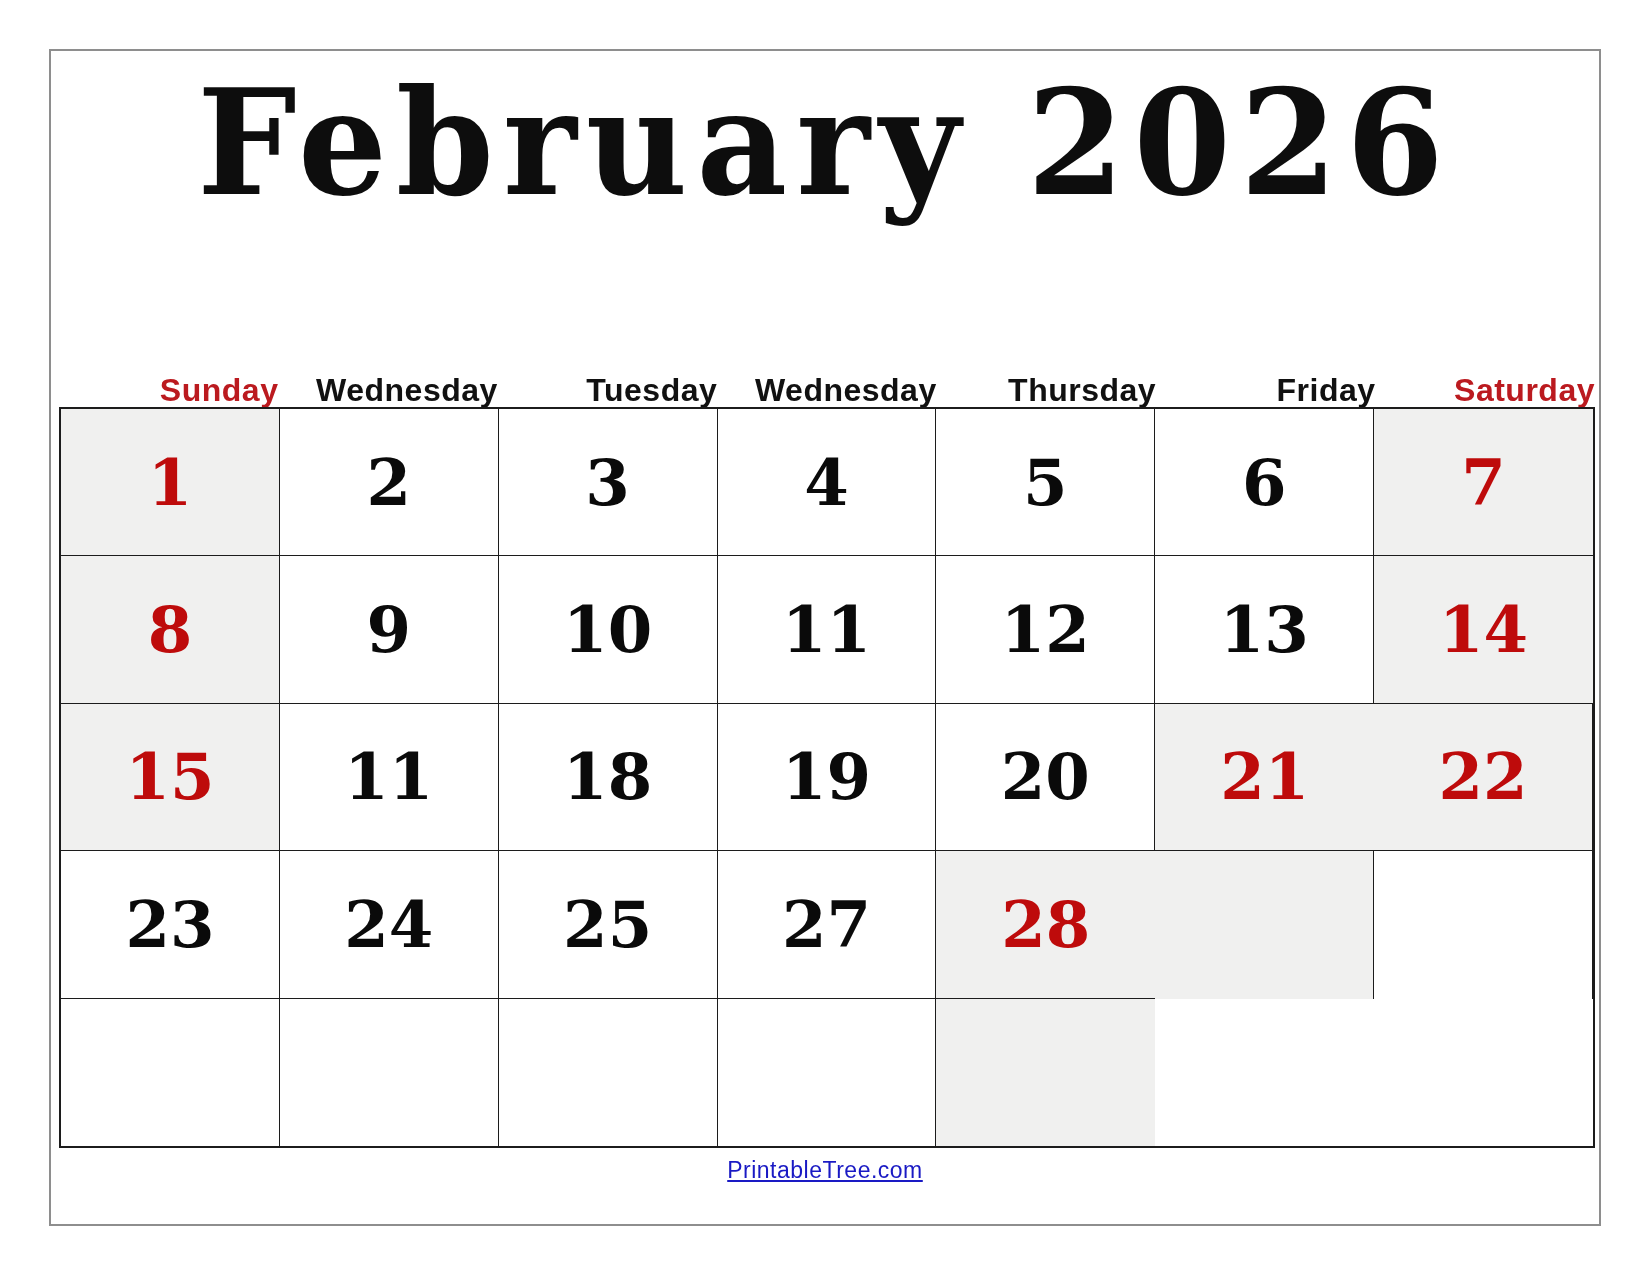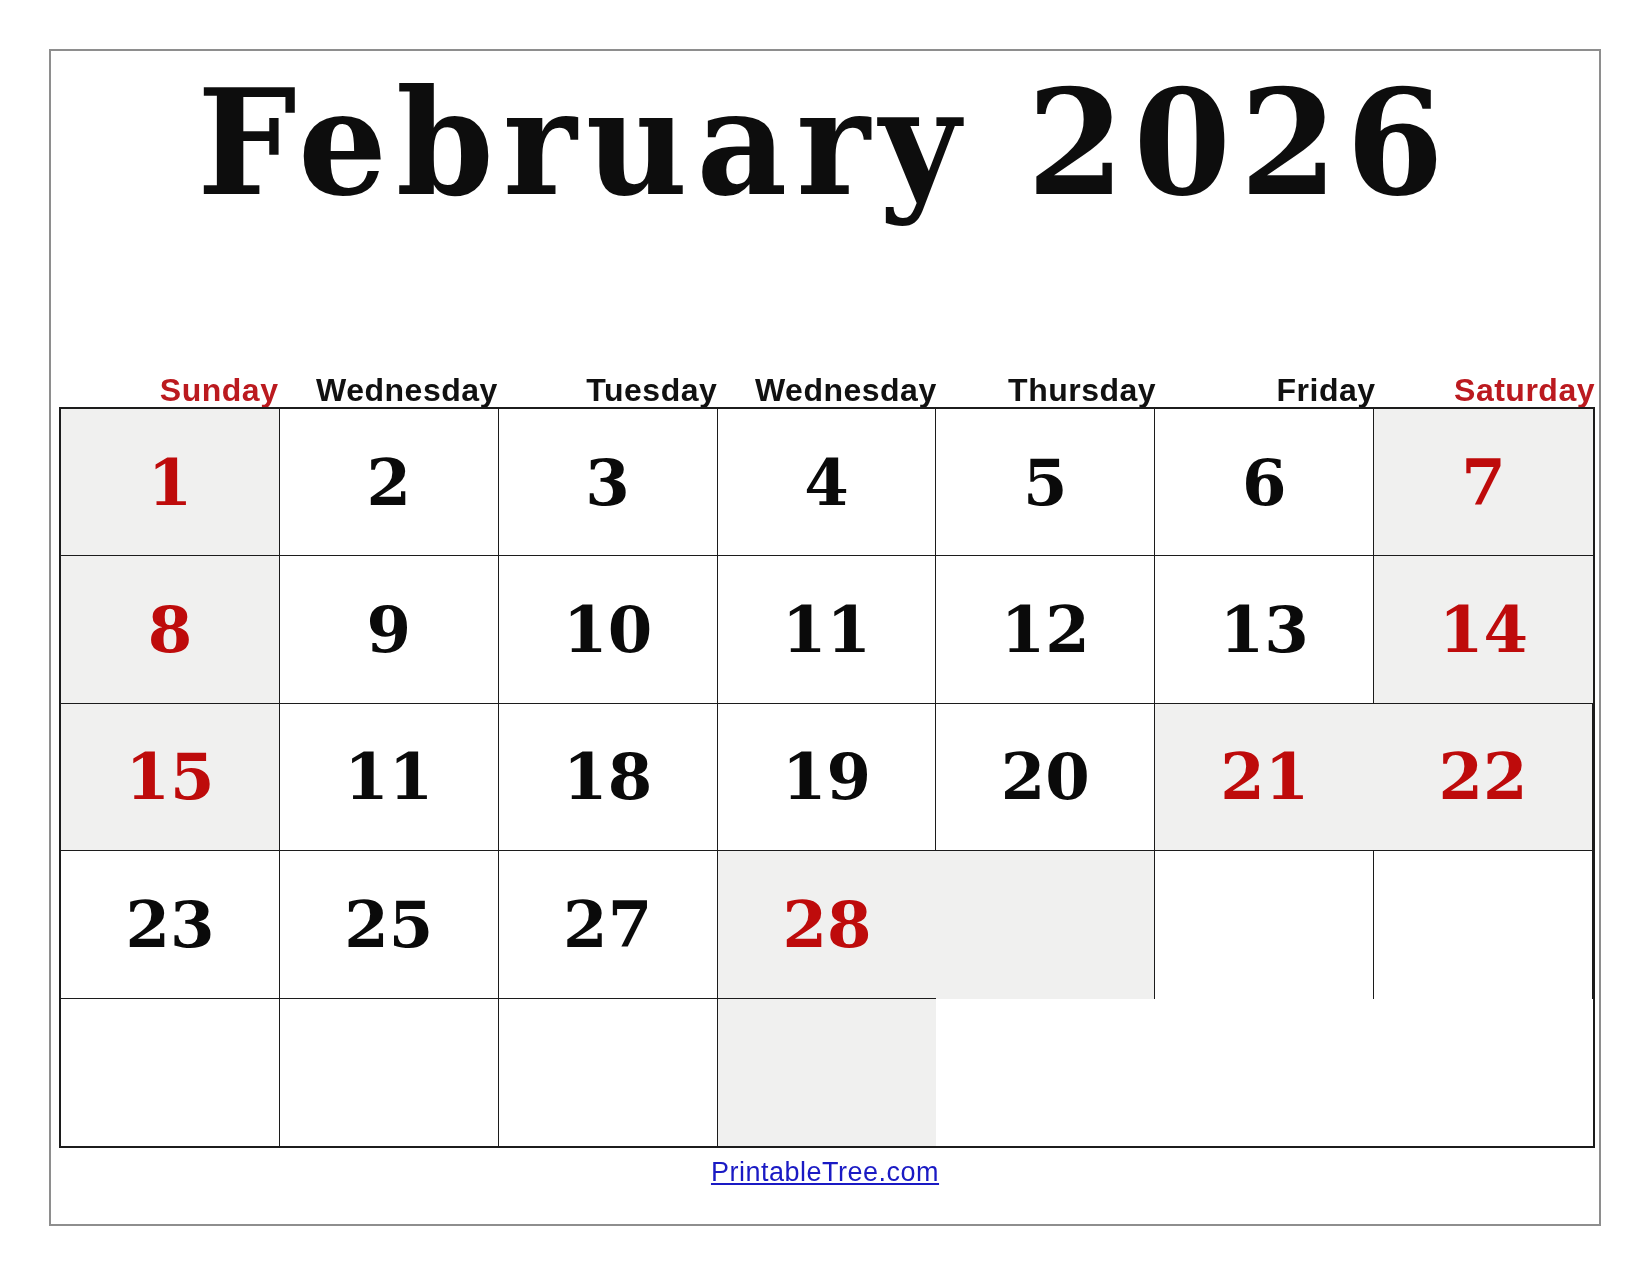--- a/index.html
+++ b/index.html
@@ -110,21 +110,21 @@
 
   .footer {
     position: absolute;
     left: 0;
     right: 0;
     top: 1106px;
     text-align: center;
   }
 
   .footer a {
-    font-size: 27px;
+    font-size: 23px;
     color: var(--link-blue, #1a1ac4);
     letter-spacing: 0.5px;
   }
 </style>
 </head>
 <body>
 
 <div class="canvas">
   <div class="page-frame">
 
@@ -160,20 +160,21 @@
 
       <div class="cell wknd">15</div>
       <div class="cell">11</div>
       <div class="cell">18</div>
       <div class="cell">19</div>
       <div class="cell">20</div>
       <div class="cell wknd last-col">21</div>
 
       <div class="cell wknd">22</div>
       <div class="cell">23</div>
+      <div class="cell">24</div>
       <div class="cell">25</div>
       <div class="cell">27</div>
       <div class="cell wknd last-col">28</div>
 
       <div class="cell wknd last-row"></div>
       <div class="cell last-row"></div>
       <div class="cell last-row"></div>
       <div class="cell last-row"></div>
       <div class="cell last-row"></div>
       <div class="cell last-row"></div>

